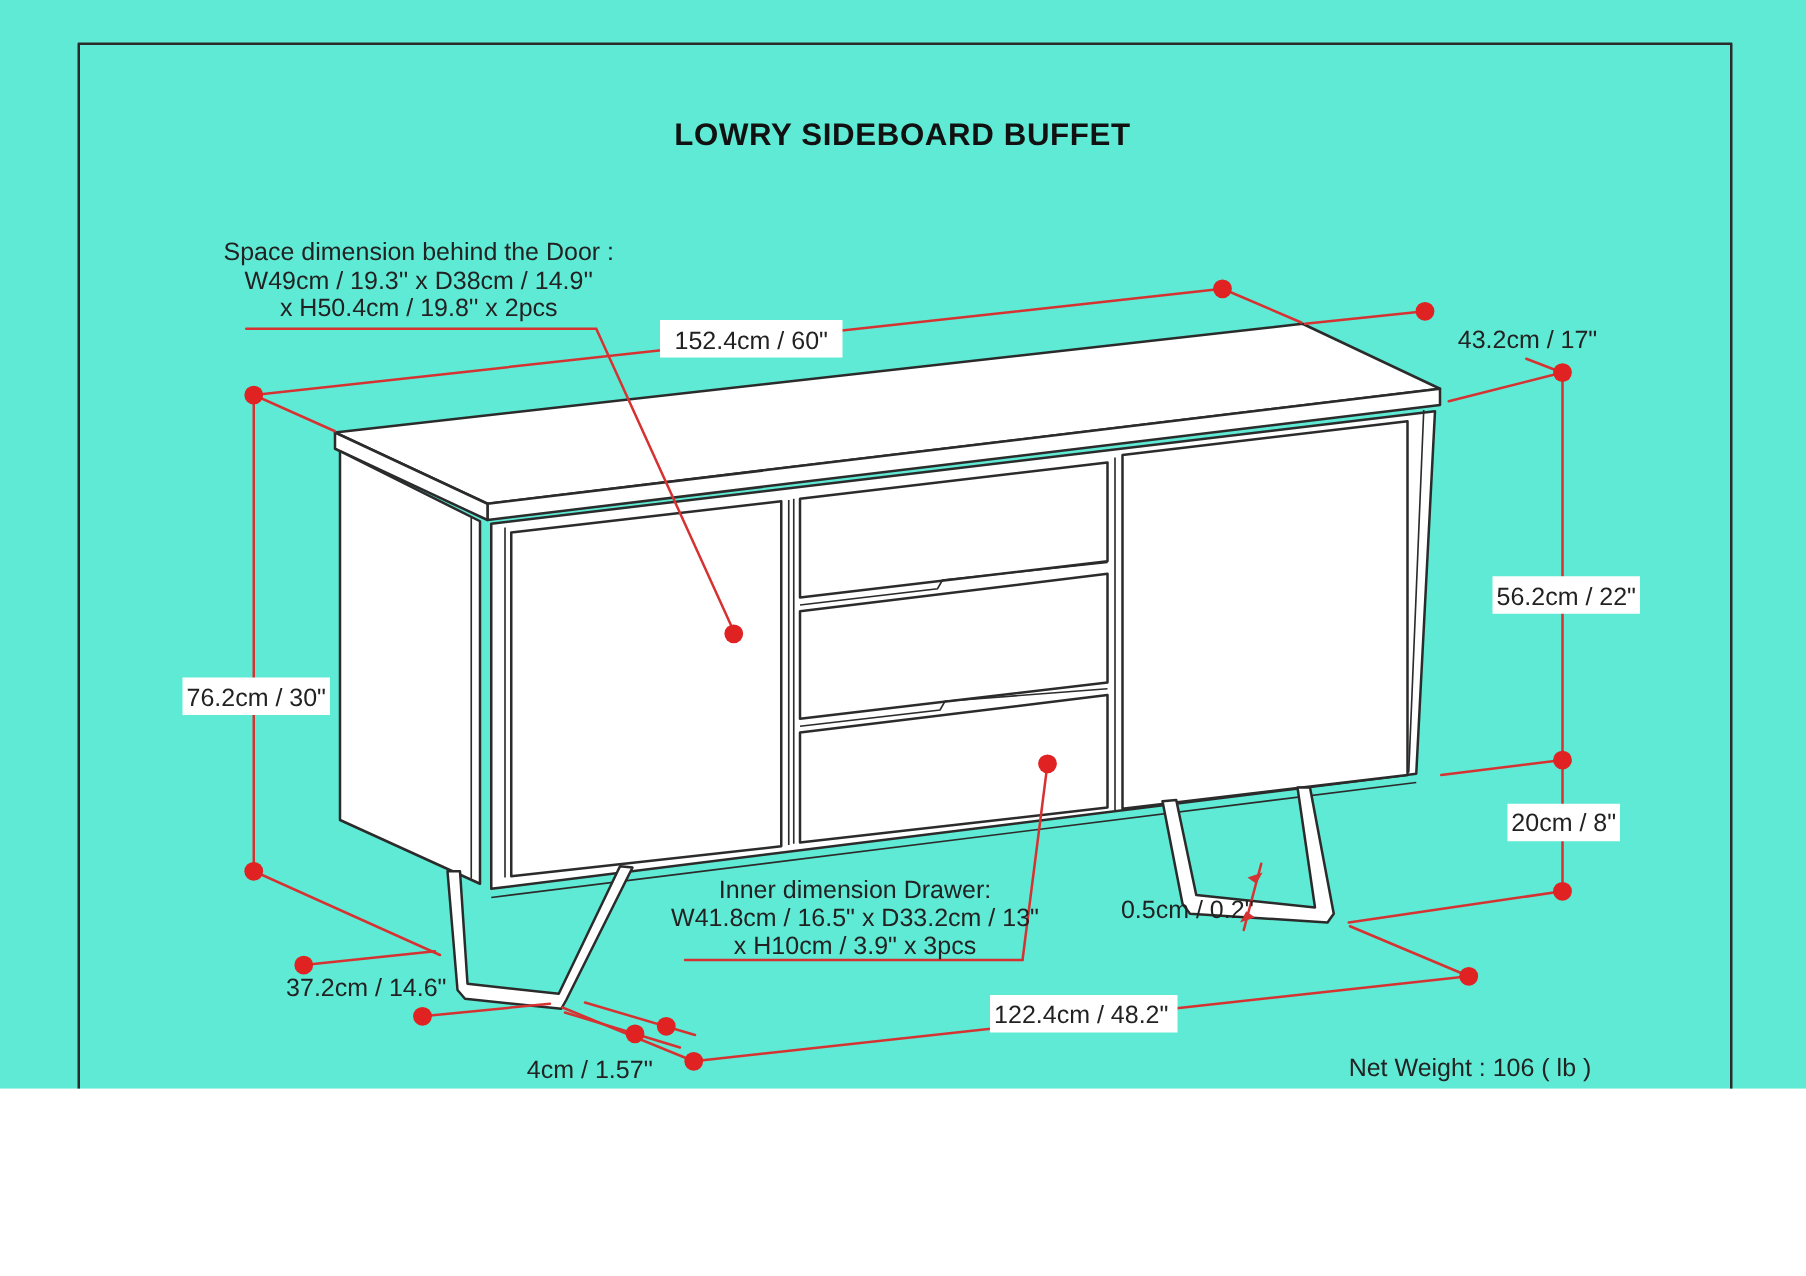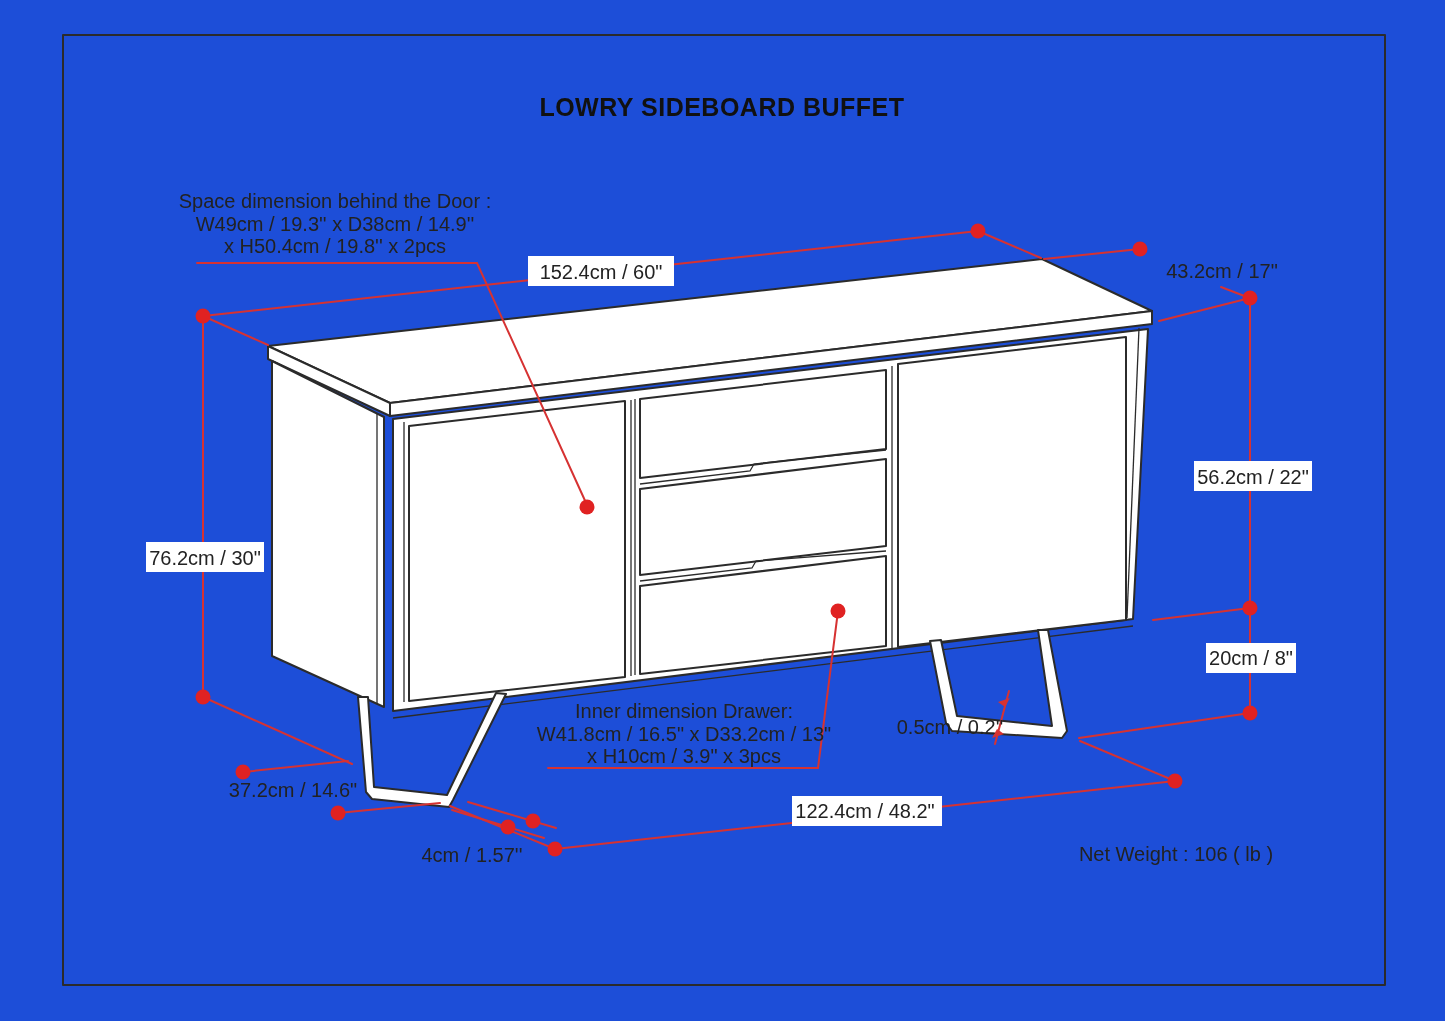--- a/index.html
+++ b/index.html
@@ -1,16 +1,16 @@
 <!DOCTYPE html>
 <html><head>
 <meta charset="utf-8">
 <style>
   html,body{margin:0;padding:0;background:#ffffff;}
-  .canvas{position:relative;width:1445px;height:1021px;background:#1d4ed8;overflow:hidden;}
+  .canvas{position:relative;width:1445px;height:871px;background:#5eead4;overflow:hidden;}
   svg{position:absolute;left:0;top:0;}
   svg text{font-family:"Liberation Sans",sans-serif;font-size:20px;fill:#222222;}
   .title-text{font-size:25px;font-weight:bold;fill:#111111;letter-spacing:0.5px;}
   .blk{stroke:#2b2b2b;stroke-width:2;fill:none;stroke-linejoin:round;stroke-linecap:round;}
   .blkf{stroke:#2b2b2b;stroke-width:2;fill:#ffffff;stroke-linejoin:round;}
   .thin{stroke:#2b2b2b;stroke-width:1.3;fill:none;}
   .red{stroke:#d63232;stroke-width:2;fill:none;stroke-linecap:round;}
   .dot{fill:#e02222;stroke:none;}
   .lblbg{fill:#ffffff;stroke:none;}
   .redfill{fill:#d63232;stroke:none;}

